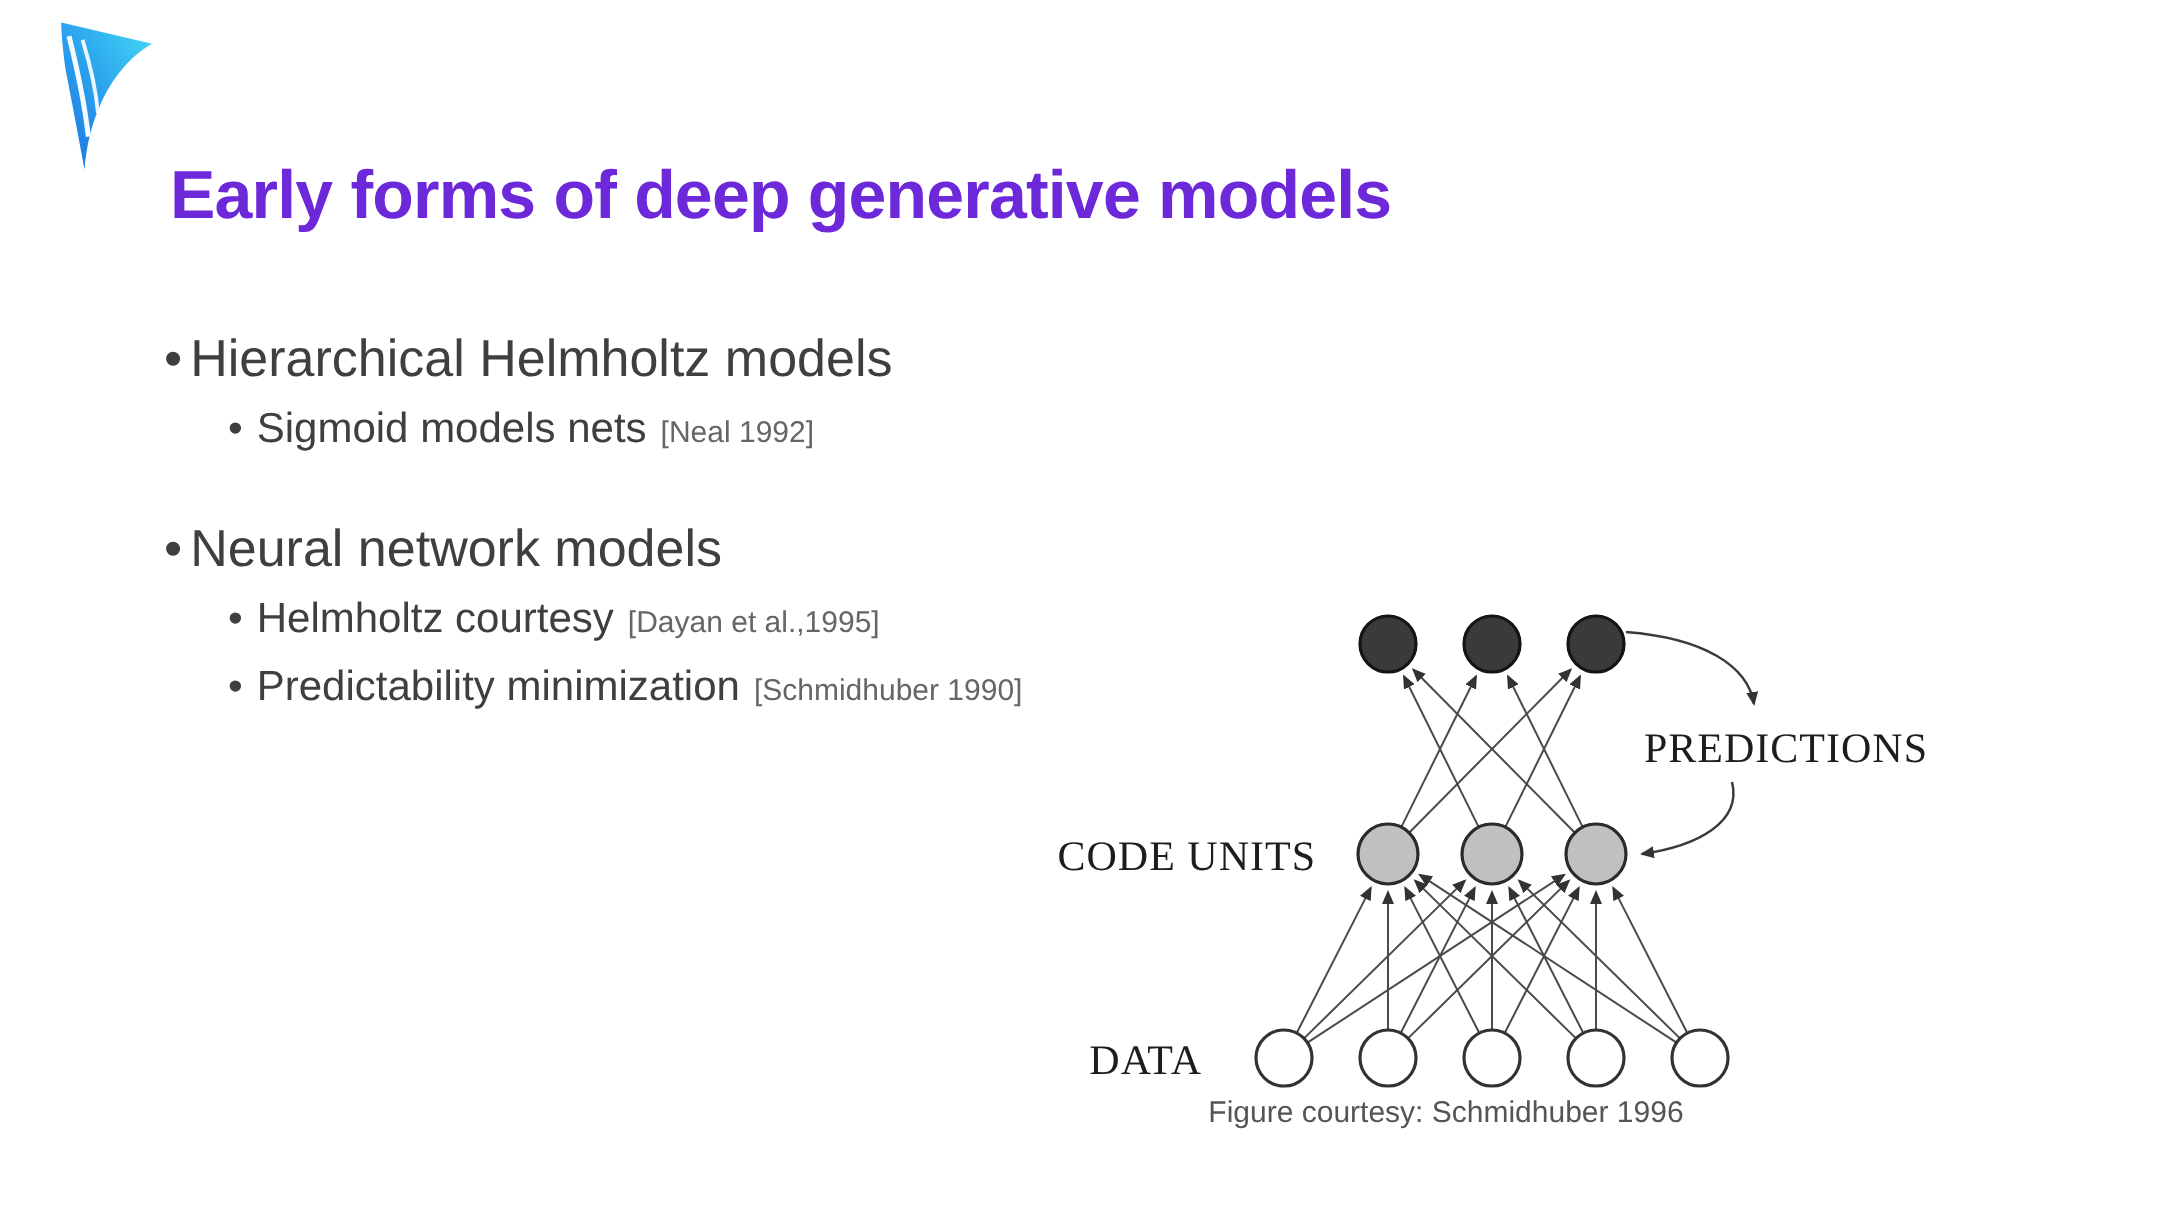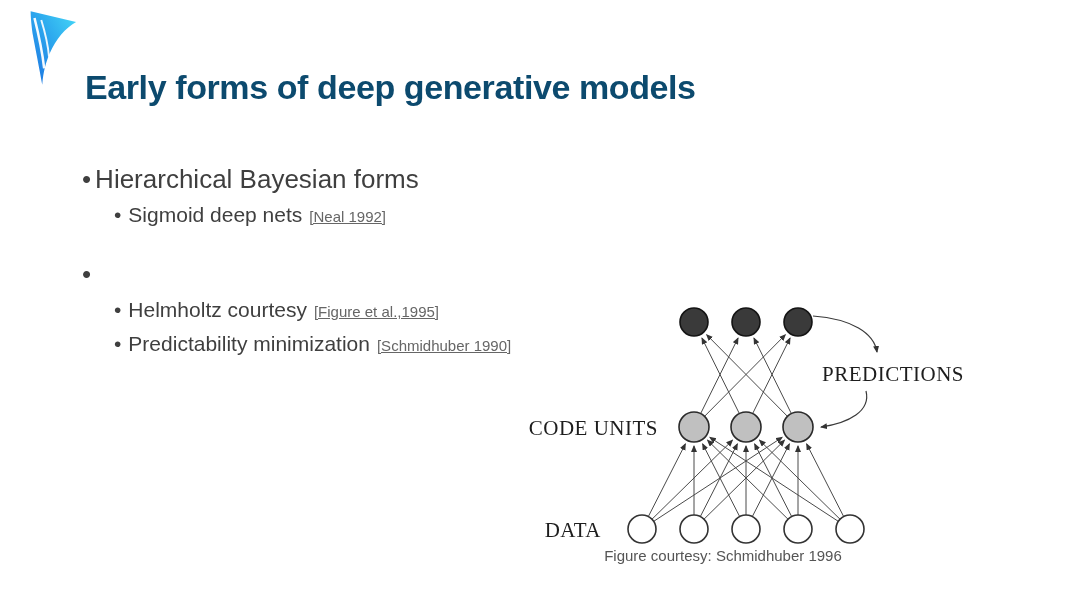--- a/index.html
+++ b/index.html
@@ -2,32 +2,32 @@
 <html><head>
 <meta charset="utf-8">
 <style>
   html,body{margin:0;padding:0;background:#ffffff;}
   .slide{
     position:relative;width:1080px;height:607px;background:#ffffff;overflow:hidden;
     font-family:"Liberation Sans","DejaVu Sans",sans-serif;
   }
   .logo{position:absolute;left:20px;top:8px;width:58px;height:80px;}
   .title{
-    position:absolute;left:85px;top:68px;margin:0;
-    font-size:34px;font-weight:700;color:#0c4a6e;letter-spacing:-0.4px;
+    position:absolute;left:85px;top:79px;margin:0;
+    font-size:34px;font-weight:700;color:#6d28d9;letter-spacing:-0.4px;
     font-family:"Liberation Sans","DejaVu Sans",sans-serif;
   }
   .li{position:absolute;white-space:nowrap;color:#3f3f3f;}
   .l1{left:82px;font-size:26px;line-height:32px;}
   .l2{left:114px;font-size:21px;line-height:26px;}
   .marker{display:inline-block;}
   .l1 .marker{margin-right:4px;}
   .l2 .marker{margin-right:7px;}
   .marker::before{content:"\2022";}
-  .cite{font-size:15px;color:#666666;margin-left:7px;text-decoration:underline;}
+  .cite{font-size:15px;color:#666666;margin-left:7px;}
   .net{position:absolute;left:0;top:0;width:1080px;height:607px;}
   .conn{stroke:#4a4a4a;stroke-width:1;}
   .curve{stroke:#3a3a3a;stroke-width:1.2;fill:none;}
   .figlabel{
     font-family:"Liberation Serif","DejaVu Serif",serif;
     font-size:21px;fill:#1d1d1d;letter-spacing:0.5px;
   }
   .figcaption{
     font-family:"Liberation Sans","DejaVu Sans",sans-serif;
     font-size:15px;fill:#555555;
@@ -48,30 +48,30 @@
     </defs>
     <path d="M11 3 L58 14 C47 20 37 32 31 46 C27 55 24 66 23 79 C20 62 16 42 13 26 C12 18 11 9 11 3 Z" fill="url(#lg)"></path>
     <path d="M15 10 C19 26 23 44 25 62" stroke="#ffffff" stroke-width="2.6" fill="none" opacity="0.95"></path>
     <path d="M22 12 C26 25 29 38 30 50" stroke="#ffffff" stroke-width="2" fill="none" opacity="0.9"></path>
   </svg>
 
   <h1 class="title">Early forms of deep generative models</h1>
 
   <div>
     <div class="li l1" style="top:163px">
-      <span class="marker"></span><span>Hierarchical Bayesian forms</span>
+      <span class="marker"></span><span>Hierarchical Helmholtz models</span>
     </div>
     <div class="li l2" style="top:202px">
-      <span class="marker"></span><span>Sigmoid deep nets</span><span class="cite">[Neal 1992]</span>
+      <span class="marker"></span><span>Sigmoid models nets</span><span class="cite">[Neal 1992]</span>
     </div>
     <div class="li l1" style="top:258px">
-      <span class="marker"></span>
+      <span class="marker"></span><span>Neural network models</span>
     </div>
     <div class="li l2" style="top:297px">
-      <span class="marker"></span><span>Helmholtz courtesy</span><span class="cite">[Figure et al.,1995]</span>
+      <span class="marker"></span><span>Helmholtz courtesy</span><span class="cite">[Dayan et al.,1995]</span>
     </div>
     <div class="li l2" style="top:331px">
       <span class="marker"></span><span>Predictability minimization</span><span class="cite">[Schmidhuber 1990]</span>
     </div>
   </div>
 
   <svg id="net" class="net" viewBox="0 0 1080 607">
     <defs>
       <marker id="ah" markerWidth="8" markerHeight="8" refX="6" refY="3" orient="auto" markerUnits="userSpaceOnUse">
         <path d="M0,0 L7,3 L0,6 Z" fill="#333333"></path>

